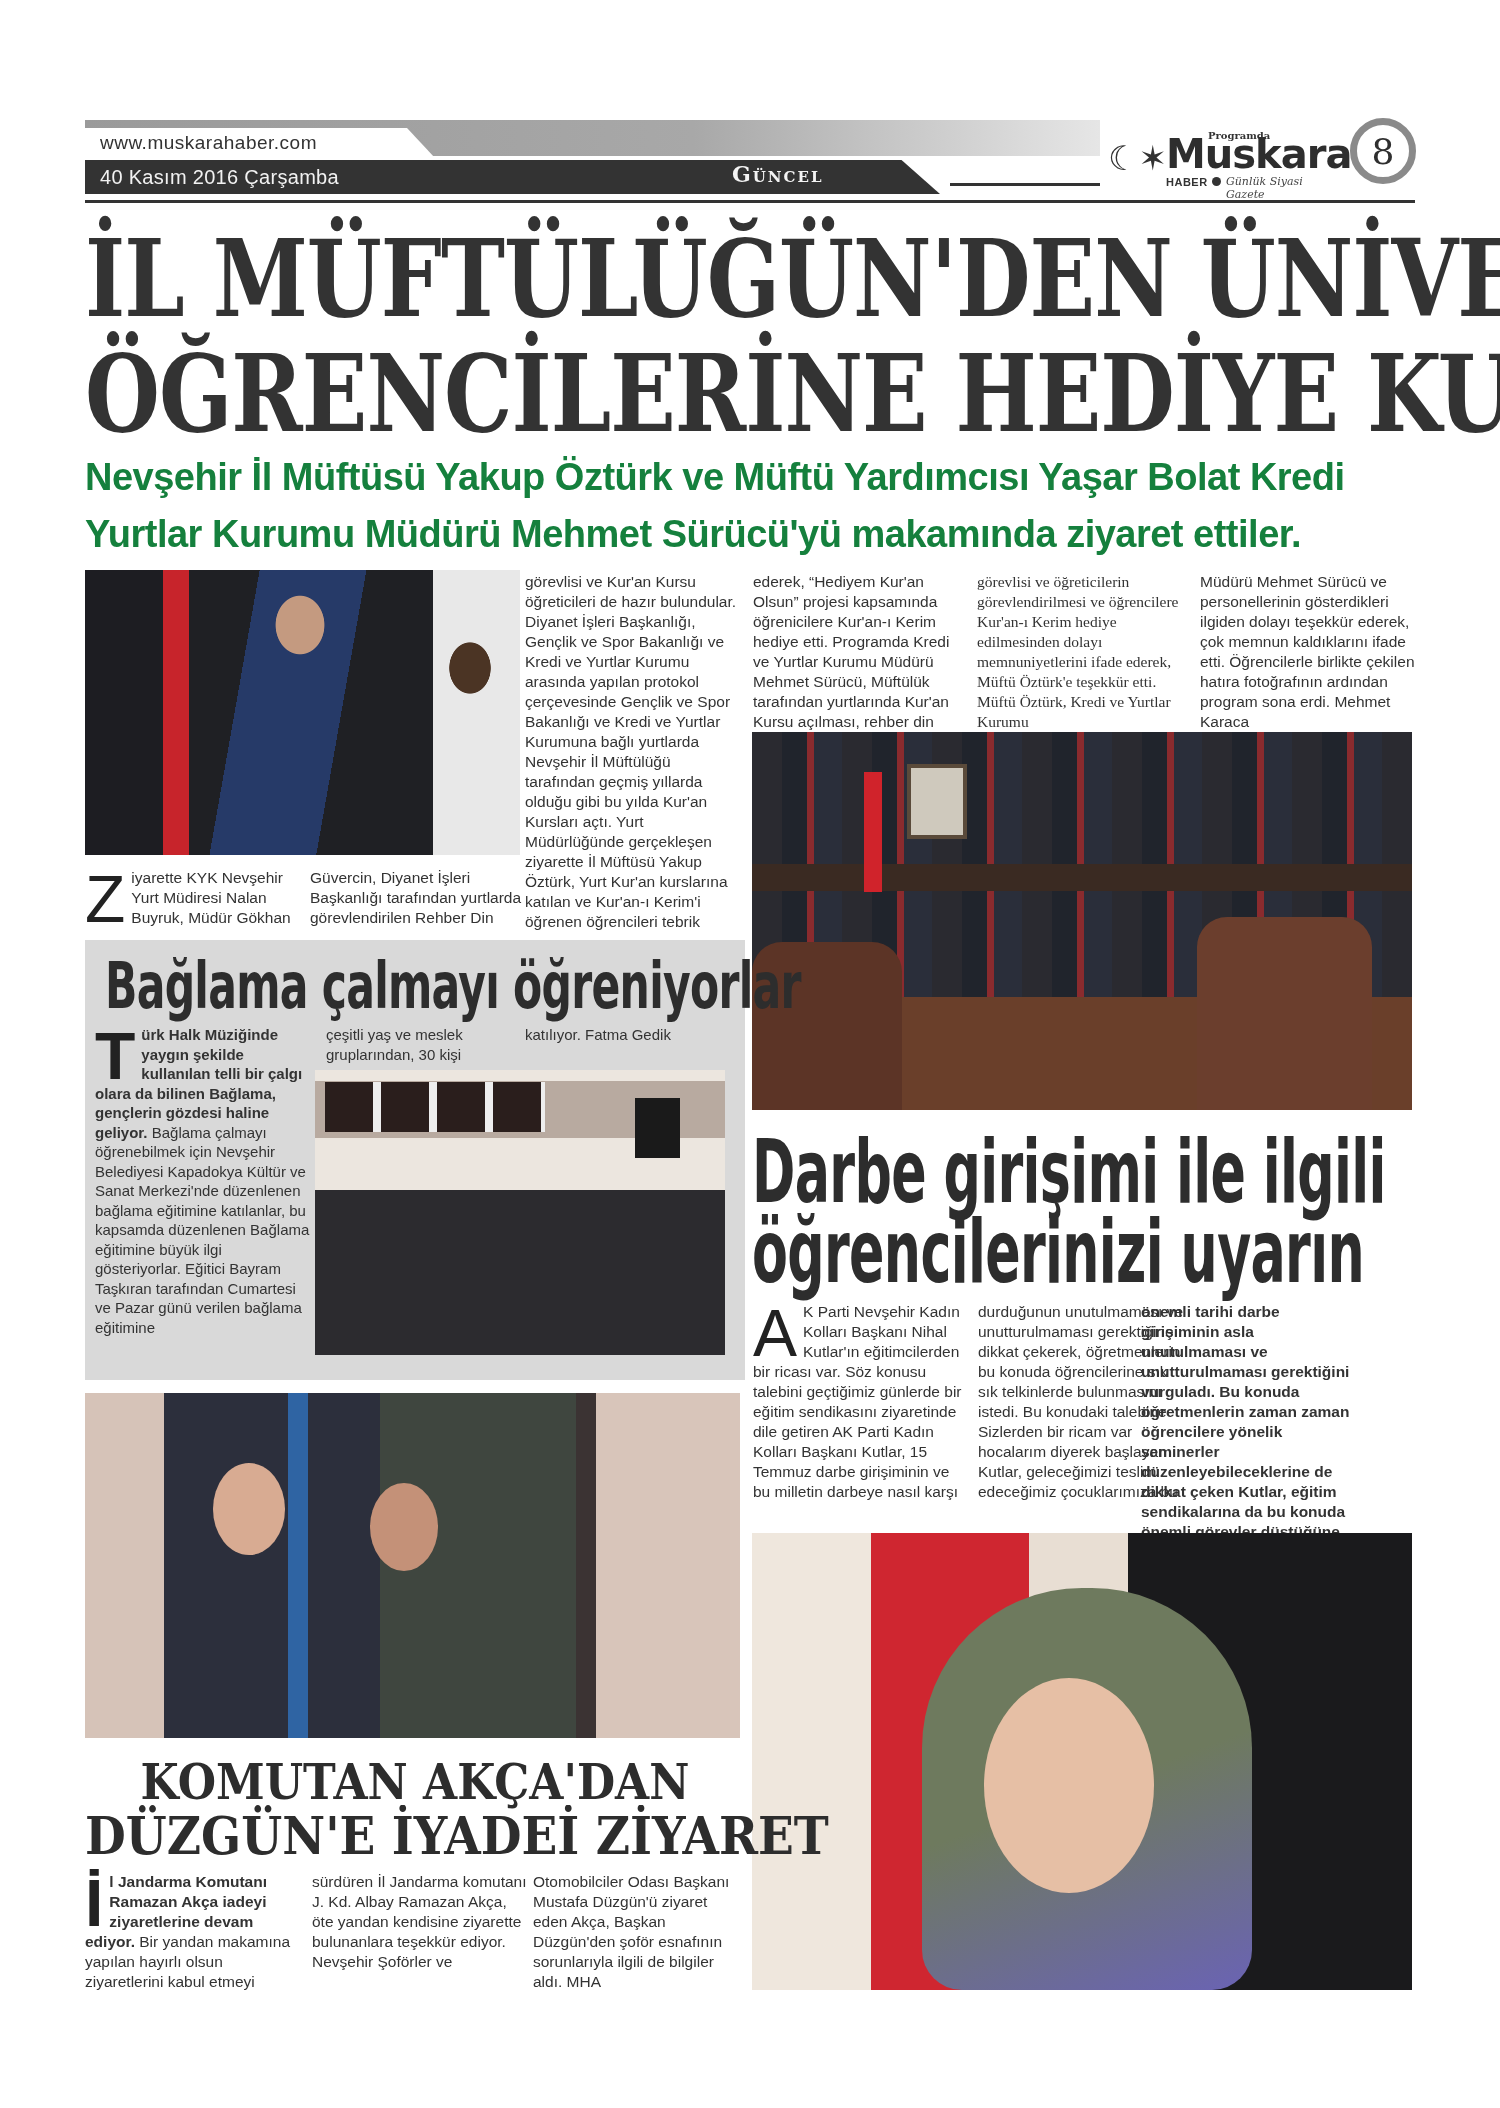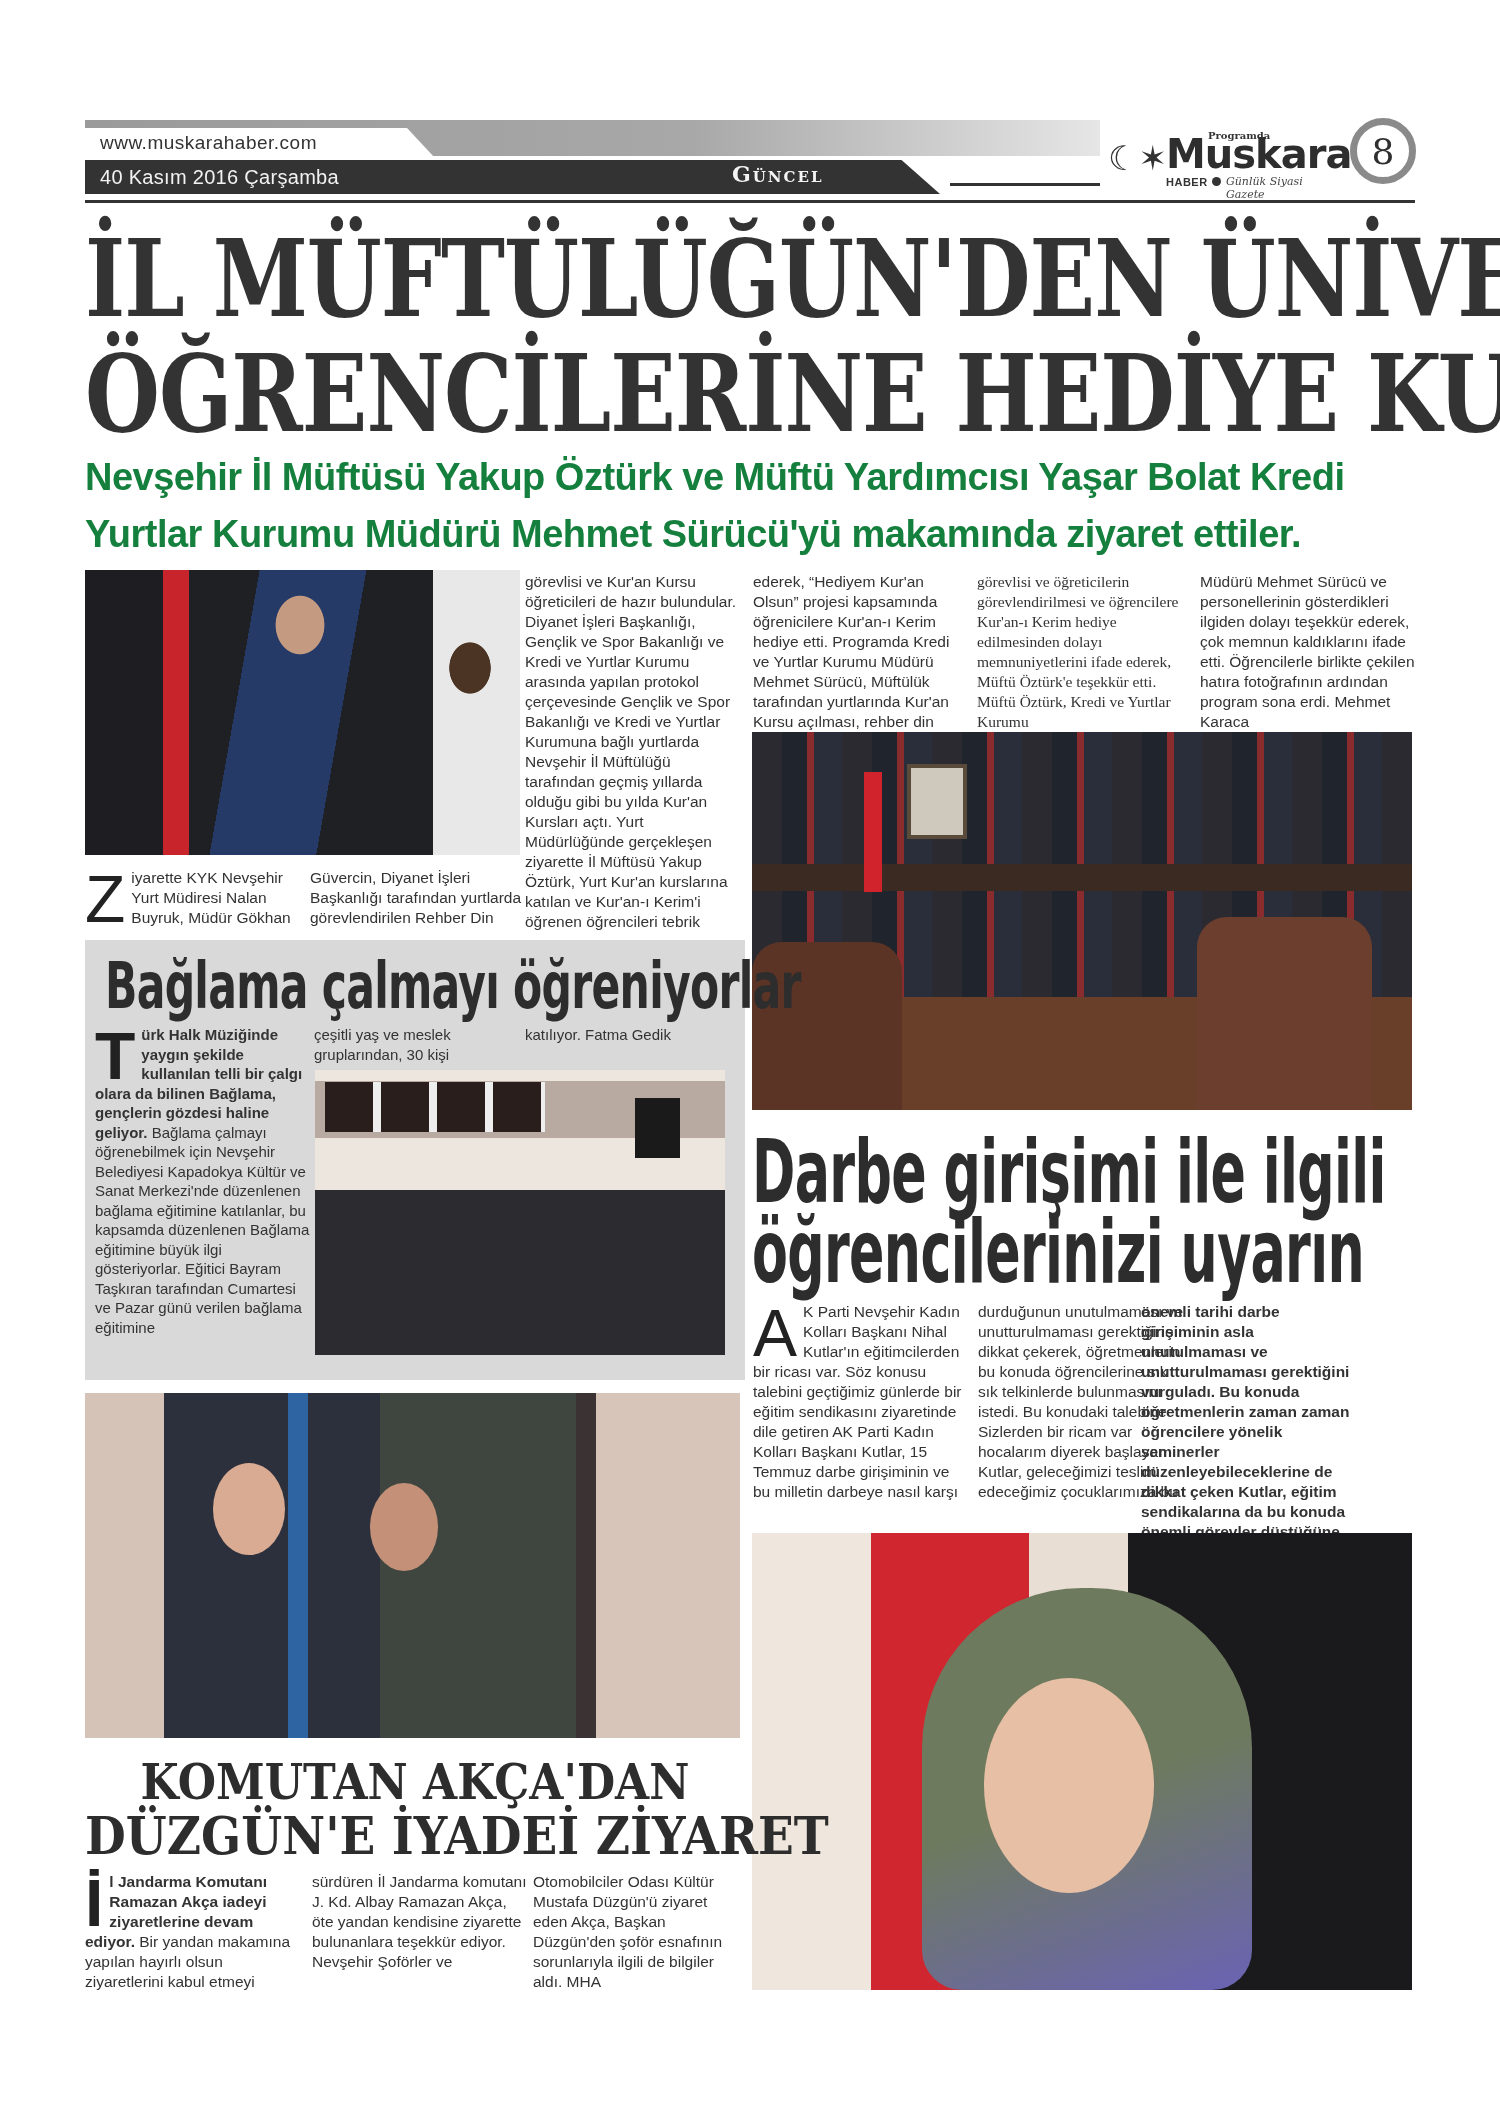--- a/index.html
+++ b/index.html
@@ -168,21 +168,21 @@
   <div class="chair-r"></div>
 </div>
 
 <div class="abs bag-box"></div>
 <div class="abs bag-title">Bağlama çalmayı öğreniyorlar</div>
 <div class="abs col" style="left:95px; top:1025px; width:215px; font-size:15px; line-height:19.5px;">
   <span class="dropcap" style="font-weight:bold;">T</span>
   <span class="bold">ürk Halk Müziğinde yaygın şekilde kullanılan telli bir çalgı olara da bilinen Bağlama, gençlerin gözdesi haline geliyor.</span>
   <span>Bağlama çalmayı öğrenebilmek için Nevşehir Belediyesi Kapadokya Kültür ve Sanat Merkezi'nde düzenlenen bağlama eğitimine katılanlar,  bu kapsamda düzenlenen Bağlama eğitimine büyük ilgi gösteriyorlar. Eğitici Bayram Taşkıran tarafından Cumartesi ve Pazar günü verilen bağlama eğitimine</span>
 </div>
-<div class="abs col" style="left:314px; top:1025px; width:195px; font-size:15px; line-height:19.5px;">
+<div class="abs col" style="left:326px; top:1025px; width:195px; font-size:15px; line-height:19.5px;">
   <span>çeşitli yaş ve meslek gruplarından, 30 kişi</span>
 </div>
 <div class="abs col" style="left:525px; top:1025px; width:215px; font-size:15px; line-height:19.5px;">
   <span>katılıyor. Fatma Gedik</span>
 </div>
 <div class="abs photo photo-3">
   <div class="frames"></div>
   <div class="speaker"></div>
 </div>
 
@@ -211,14 +211,14 @@
 <div class="abs kom-title kt-2">DÜZGÜN'E İYADEİ ZİYARET</div>
 <div class="abs col" style="left:85px; top:1872px; width:220px;">
   <span class="dropcap" style="font-weight:bold;">İ</span>
   <span class="bold">l Jandarma Komutanı Ramazan Akça iadeyi ziyaretlerine devam ediyor.</span>
   <span> Bir yandan makamına yapılan hayırlı olsun ziyaretlerini kabul etmeyi</span>
 </div>
 <div class="abs col" style="left:312px; top:1872px; width:215px;">
   <span>sürdüren İl Jandarma komutanı J. Kd. Albay Ramazan Akça, öte yandan kendisine ziyarette bulunanlara teşekkür ediyor. Nevşehir Şoförler ve</span>
 </div>
 <div class="abs col" style="left:533px; top:1872px; width:210px;">
-  <span>Otomobilciler Odası Kültür Mustafa Düzgün'ü ziyaret eden Akça, Başkan Düzgün'den şoför esnafının sorunlarıyla ilgili de bilgiler aldı. MHA</span>
+  <span>Otomobilciler Odası Başkanı Mustafa Düzgün'ü ziyaret eden Akça, Başkan Düzgün'den şoför esnafının sorunlarıyla ilgili de bilgiler aldı. MHA</span>
 </div>
 
 </body></html>

